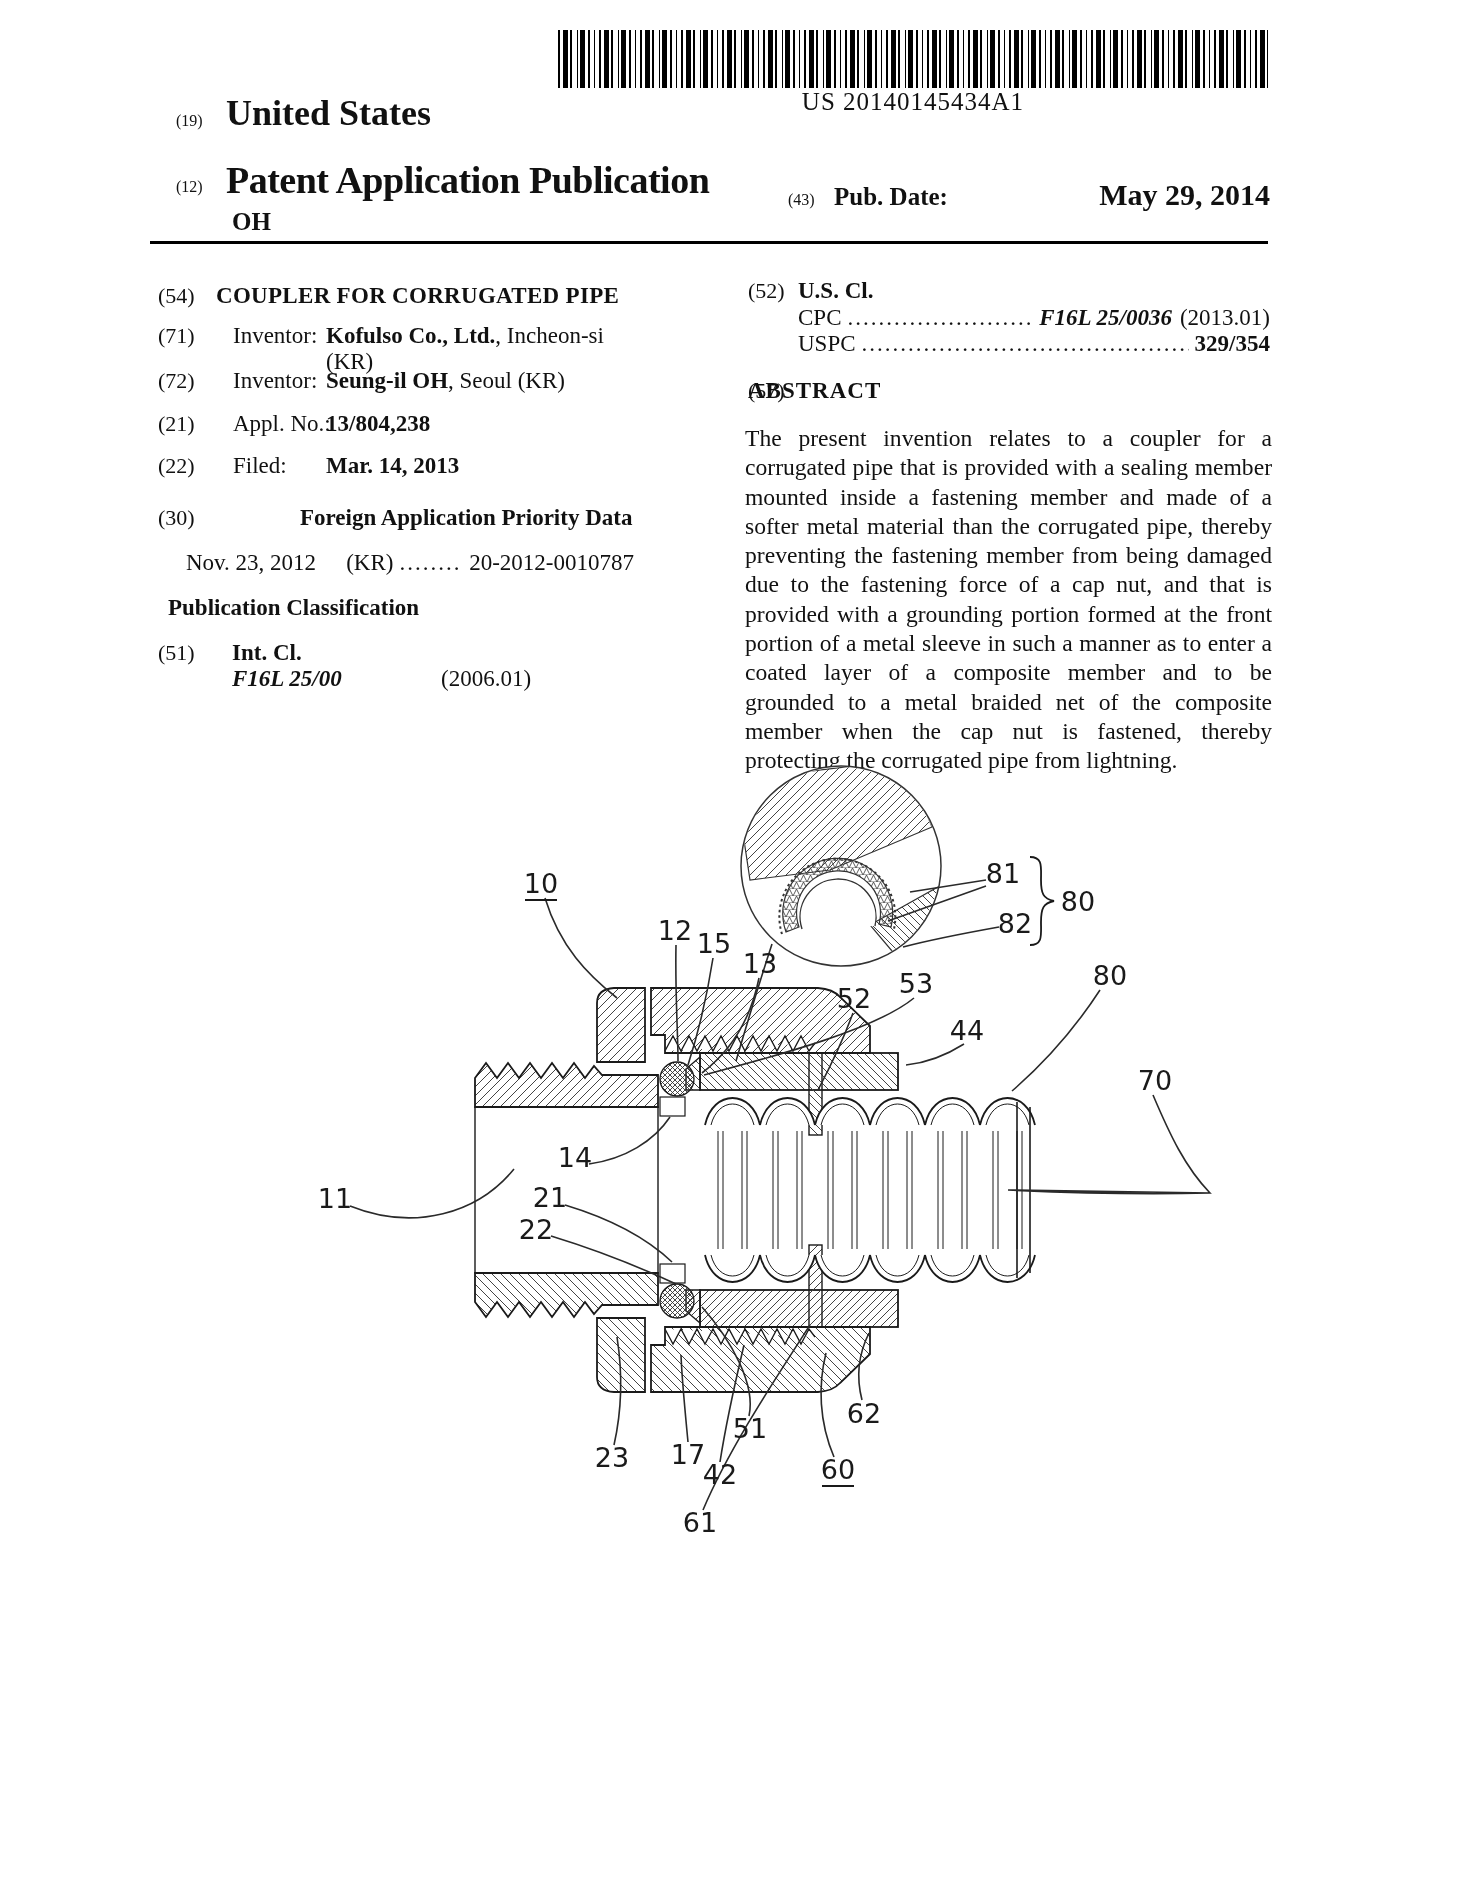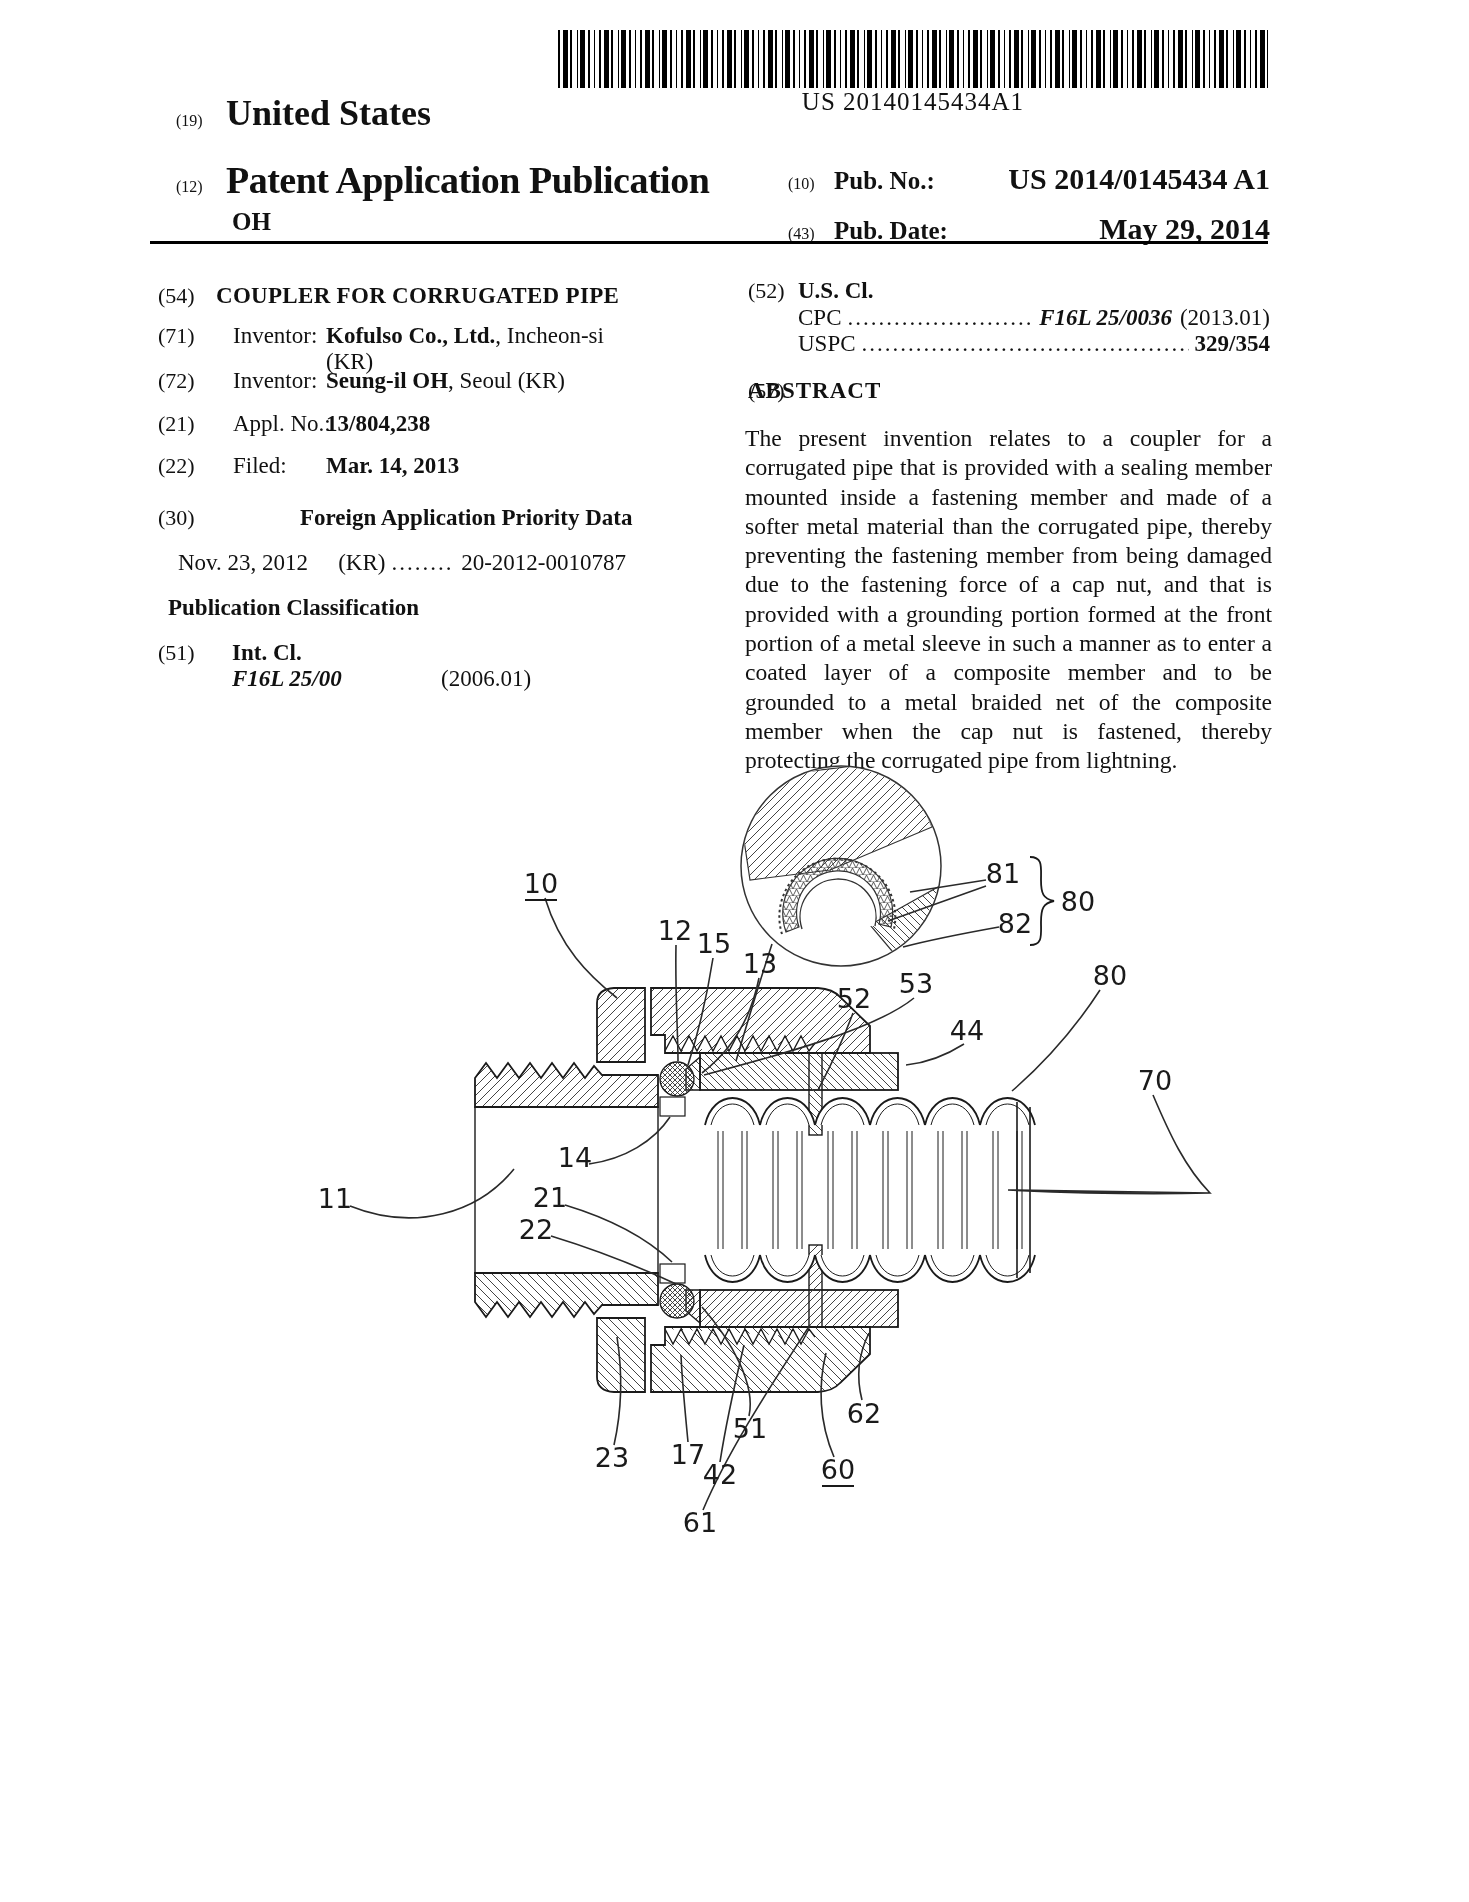--- a/index.html
+++ b/index.html
@@ -58,25 +58,20 @@
   <div class="abs" id="barcode"></div>
   <div class="abs" id="barcode-caption">US 20140145434A1</div>
 
   <span class="abs tag" id="h-19">(19)</span>
   <span class="abs" id="h-country">United States</span>
   <span class="abs tag" id="h-12">(12)</span>
   <span class="abs" id="h-doctype">Patent Application Publication</span>
   <span class="abs" id="h-oh">OH</span>
 
   <div class="abs" id="h-right">
-    <div class="hr-row">
-      <span class="tag">(10)</span>
-      <span class="hr-lbl">Pub. No.:</span>
-      <span class="hr-val">US 2014/0145434 A1</span>
-    </div>
     <div class="hr-row" style="margin-top:16px;">
       <span class="tag">(43)</span>
       <span class="hr-lbl">Pub. Date:</span>
       <span class="hr-val">May 29, 2014</span>
     </div>
   </div>
   <div class="abs" id="hrule"></div>
 
   <div>
     <div class="row" style="top:283px;">
@@ -101,21 +96,21 @@
     <div class="row" style="top:453px;">
       <span class="fieldtag">(22)</span>
       <span class="lbl">Filed:</span>
       <span class="val b">Mar. 14, 2013</span>
     </div>
     <div class="row" style="top:505px;">
       <span class="fieldtag">(30)</span>
       <span class="b" style="position:absolute;left:142px;">Foreign Application Priority Data</span>
     </div>
     <div class="row" style="top:550px;">
-      <div class="dotline" style="margin-left:20px;width:448px;">
+      <div class="dotline" style="margin-left:28px;width:448px;">
         <span>Nov. 23, 2012</span>
         <span style="margin-left:30px;">(KR)</span>
         <span class="dots">........................</span>
         <span>20-2012-0010787</span>
       </div>
     </div>
     <div class="row" style="top:595px;">
       <span class="b center" style="padding-left:10px;">Publication Classification</span>
     </div>
     <div class="row" style="top:640px;">

